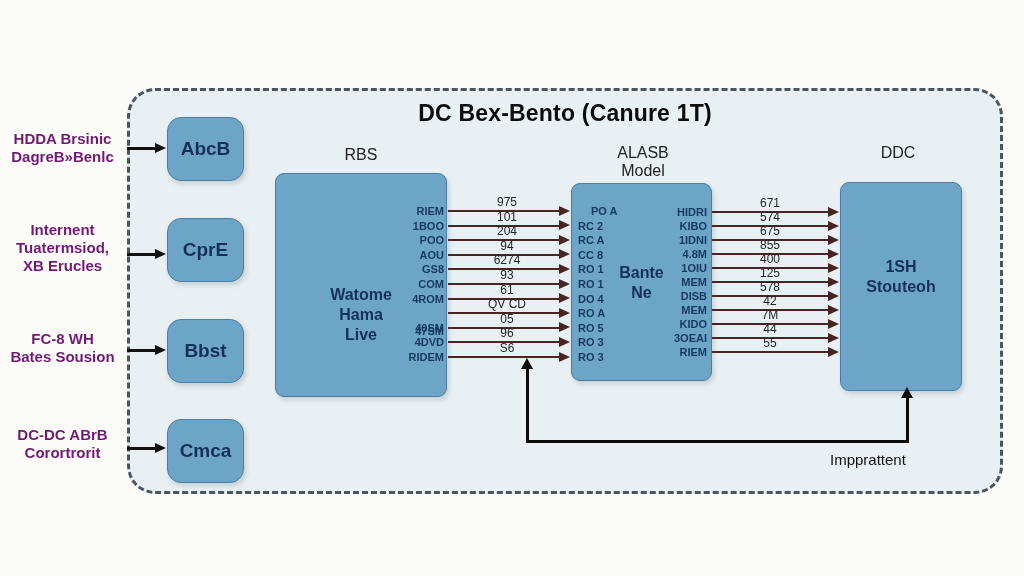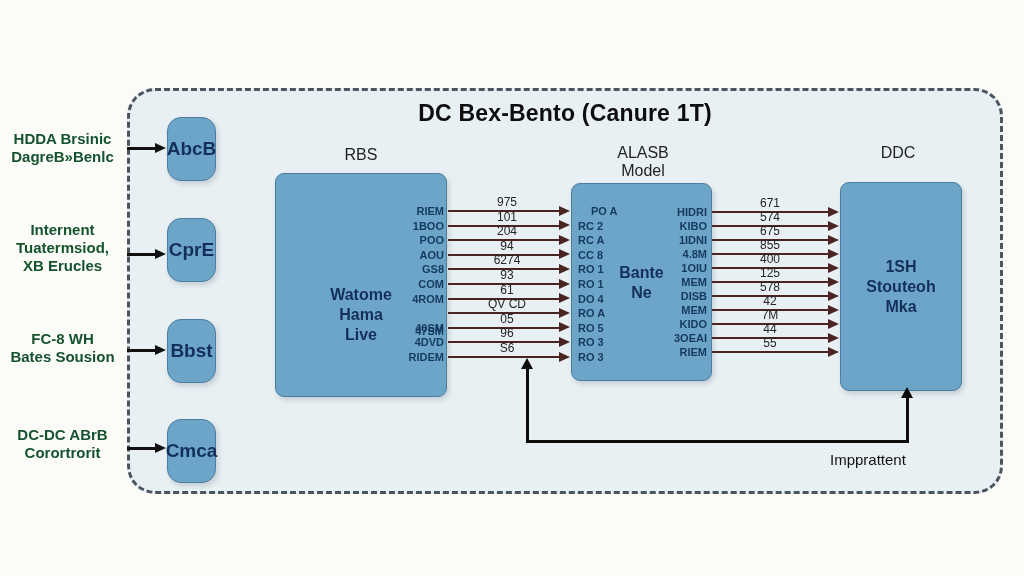--- a/index.html
+++ b/index.html
@@ -11,29 +11,29 @@
 
   .title{position:absolute;left:127px;top:100px;width:876px;text-align:center;
          font-size:23px;font-weight:bold;color:#0d0d0d;letter-spacing:.2px;}
 
   
   .col-header{position:absolute;font-size:16px;color:#222;text-align:center;}
 
   
   .bluebox{position:absolute;background:#6ca5c8;border:1.5px solid #4d7ea1;box-sizing:border-box;
            box-shadow:2px 3px 5px rgba(40,60,80,.18);}
-  .smallbox{width:49px;height:64px;border-radius:14px;left:167px;display:flex;align-items:center;justify-content:center;}
+  .smallbox{width:77px;height:64px;border-radius:14px;left:167px;display:flex;align-items:center;justify-content:center;}
   .smallbox .sb-label{font-size:19px;font-weight:bold;color:#14305a;}
   .bigbox{border-radius:9px;}
   .bigbox .bb-text{position:absolute;left:0;right:0;text-align:center;font-size:16px;font-weight:bold;
                    color:#14305a;line-height:20px;}
 
   
   .outlabel{position:absolute;left:0;width:125px;text-align:center;font-size:15px;font-weight:600;
-            color:#14532d;line-height:18px;}
+            color:#701a75;line-height:18px;}
 
   
   .sb-line{position:absolute;height:2.5px;background:#111;}
   .sb-head{position:absolute;width:0;height:0;border-top:5.5px solid transparent;
            border-bottom:5.5px solid transparent;border-left:11px solid #111;}
 
   
   .aline{position:absolute;height:2px;background:#4a2323;}
   .ahead{position:absolute;width:0;height:0;border-top:5.5px solid transparent;
          border-bottom:5.5px solid transparent;border-left:11px solid #4a2323;}
@@ -114,21 +114,20 @@
   <div class="bluebox bigbox" style="left:571px;top:183px;width:141px;height:198px;">
     <div class="bb-text" style="top:79px;">
       <div>Bante</div>
       <div>Ne</div>
     </div>
   </div>
   <div class="bluebox bigbox" style="left:840px;top:182px;width:122px;height:209px;">
     <div class="bb-text" style="top:74px;">
       <div>1SH</div>
       <div>Stouteoh</div>
-      <div>Mka</div>
     </div>
   </div>
 
   <div class="fb-head-up" style="left:521px;top:358px;"></div>
   <div class="fb-line" style="left:526px;top:368px;width:3px;height:75px;"></div>
   <div class="fb-line" style="left:526px;top:440px;width:383px;height:3px;"></div>
   <div class="fb-head-up" style="left:901px;top:387px;"></div>
   <div class="fb-line" style="left:906px;top:397px;width:3px;height:46px;"></div>
   <div class="fb-label" style="left:830px;top:451px;">Impprattent</div>
 

